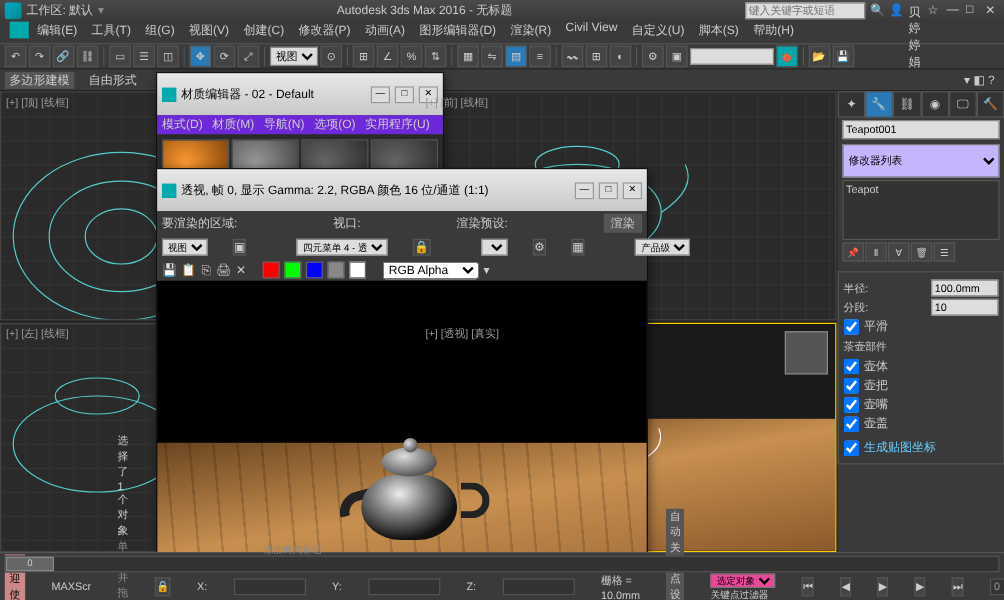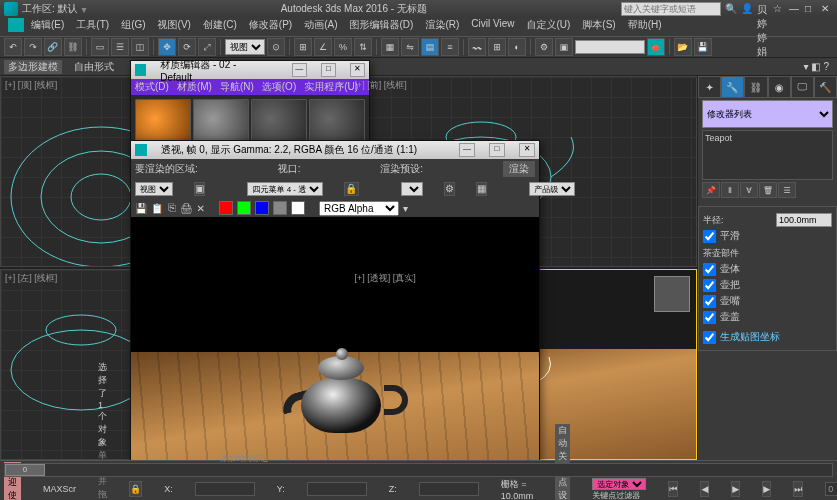--- a/index.html
+++ b/index.html
@@ -45,21 +45,21 @@
 .statusbar{position:absolute;bottom:0;left:0;right:0;height:40px;background:#3a3a3a;border-top:1px solid #555;display:flex;flex-direction:column}
 .timeline{height:18px;display:flex;align-items:center;padding:0 4px;gap:4px}
 .timeline .track{flex:1;height:14px;background:#333;border:1px solid #555;position:relative}
 .timeline .slider{position:absolute;left:0;width:40px;height:12px;background:#666;border:1px solid #888;font-size:8px;text-align:center}
 .status2{height:20px;display:flex;align-items:center;padding:0 4px;gap:22px}
 .status2 .badge{background:#c88;color:#000;padding:1px 4px;font-size:9px}
 .status2 span{font-size:9px;color:#ccc}
 .status2 .coord{width:60px;height:14px;background:#333;border:1px solid #555;font-size:9px;padding:0 2px;color:#999}
 .status2 .btn{width:18px;height:16px;background:#444;border:1px solid #555;display:flex;align-items:center;justify-content:center;font-size:9px}
 .floatwin{position:absolute;background:#3a3a3a;border:1px solid #111;box-shadow:2px 2px 8px rgba(0,0,0,0.5)}
-.floatwin .fw-title{height:18px;background:linear-gradient(#e8e8e8,#c8c8c8);display:flex;align-items:center;padding:0 4px;gap:14px;color:#000;font-size:10px}
+.floatwin .fw-title{height:35px;background:linear-gradient(#e8e8e8,#c8c8c8);display:flex;align-items:center;padding:0 4px;gap:4px;color:#000;font-size:10px}
 .floatwin .fw-title .ico{width:12px;height:12px;background:#0aa}
 .floatwin .fw-title .sp{flex:1}
 .floatwin .fw-title .wb{width:16px;height:14px;background:#ddd;border:1px solid #999;font-size:8px;text-align:center;cursor:pointer}
 .floatwin .fw-menu{height:16px;background:#6d28d9;display:flex;align-items:center;padding:0 4px;gap:8px;color:#ccc;font-size:9px}
 .floatwin .fw-menu span{cursor:pointer}
 .mateditor{top:60px;left:130px;width:240px}
 .mateditor .slots{display:flex;gap:2px;padding:4px;background:#2a2a2a}
 .mateditor .slot{width:56px;height:56px;background:radial-gradient(circle at 35% 35%,#666,#222);border:1px solid #555;border-radius:1px}
 .mateditor .slot.s1{background:radial-gradient(circle at 35% 35%,#ff9933,#663300)}
 .mateditor .slot.s2{background:radial-gradient(circle at 35% 35%,#999,#333)}
@@ -218,37 +218,45 @@
   <div class="cmdpanel">
     <div class="tabs">
       <div class="t">✦</div>
       <div class="t active">🔧</div>
       <div class="t">⛓</div>
       <div class="t">◉</div>
       <div class="t">🖵</div>
       <div class="t">🔨</div>
     </div>
     <div class="section">
+      <input type="text" value="Teapot001" style="">
+      <div style="width:16px;height:14px;background:#3388cc;float:right;margin-top:-15px;border:1px solid #000"></div>
+    </div>
+    <div class="section">
       <select style="width:100%;height:28px;background:#c4b5fd;font-size:9px"><option>修改器列表</option></select>
       <div class="listbox">
         <div style="padding:2px;color:#ccc;font-size:9px">Teapot</div>
       </div>
       <div class="iconrow">
         <div class="ib">📌</div>
         <div class="ib">Ⅱ</div>
         <div class="ib">∀</div>
         <div class="ib">🗑</div>
         <div class="ib">☰</div>
       </div>
     </div>
     <div class="rollout">
       <div class="rollout-body">
         <div class="row">
             <label>半径:</label>
             <input class="spinner" value="100.0mm" style="">
+          </div>
+        <div class="row">
+            <label>分段:</label>
+            <input class="spinner" value="10" style="">
           </div>
         <div class="cb">
             <input type="checkbox" checked="" style="">
             <span>平滑</span>
           </div>
         <div style="color:#ccc;font-size:9px;margin-top:4px">茶壶部件</div>
         <div class="cb">
             <input type="checkbox" checked="" style="">
             <span>壶体</span>
           </div>

